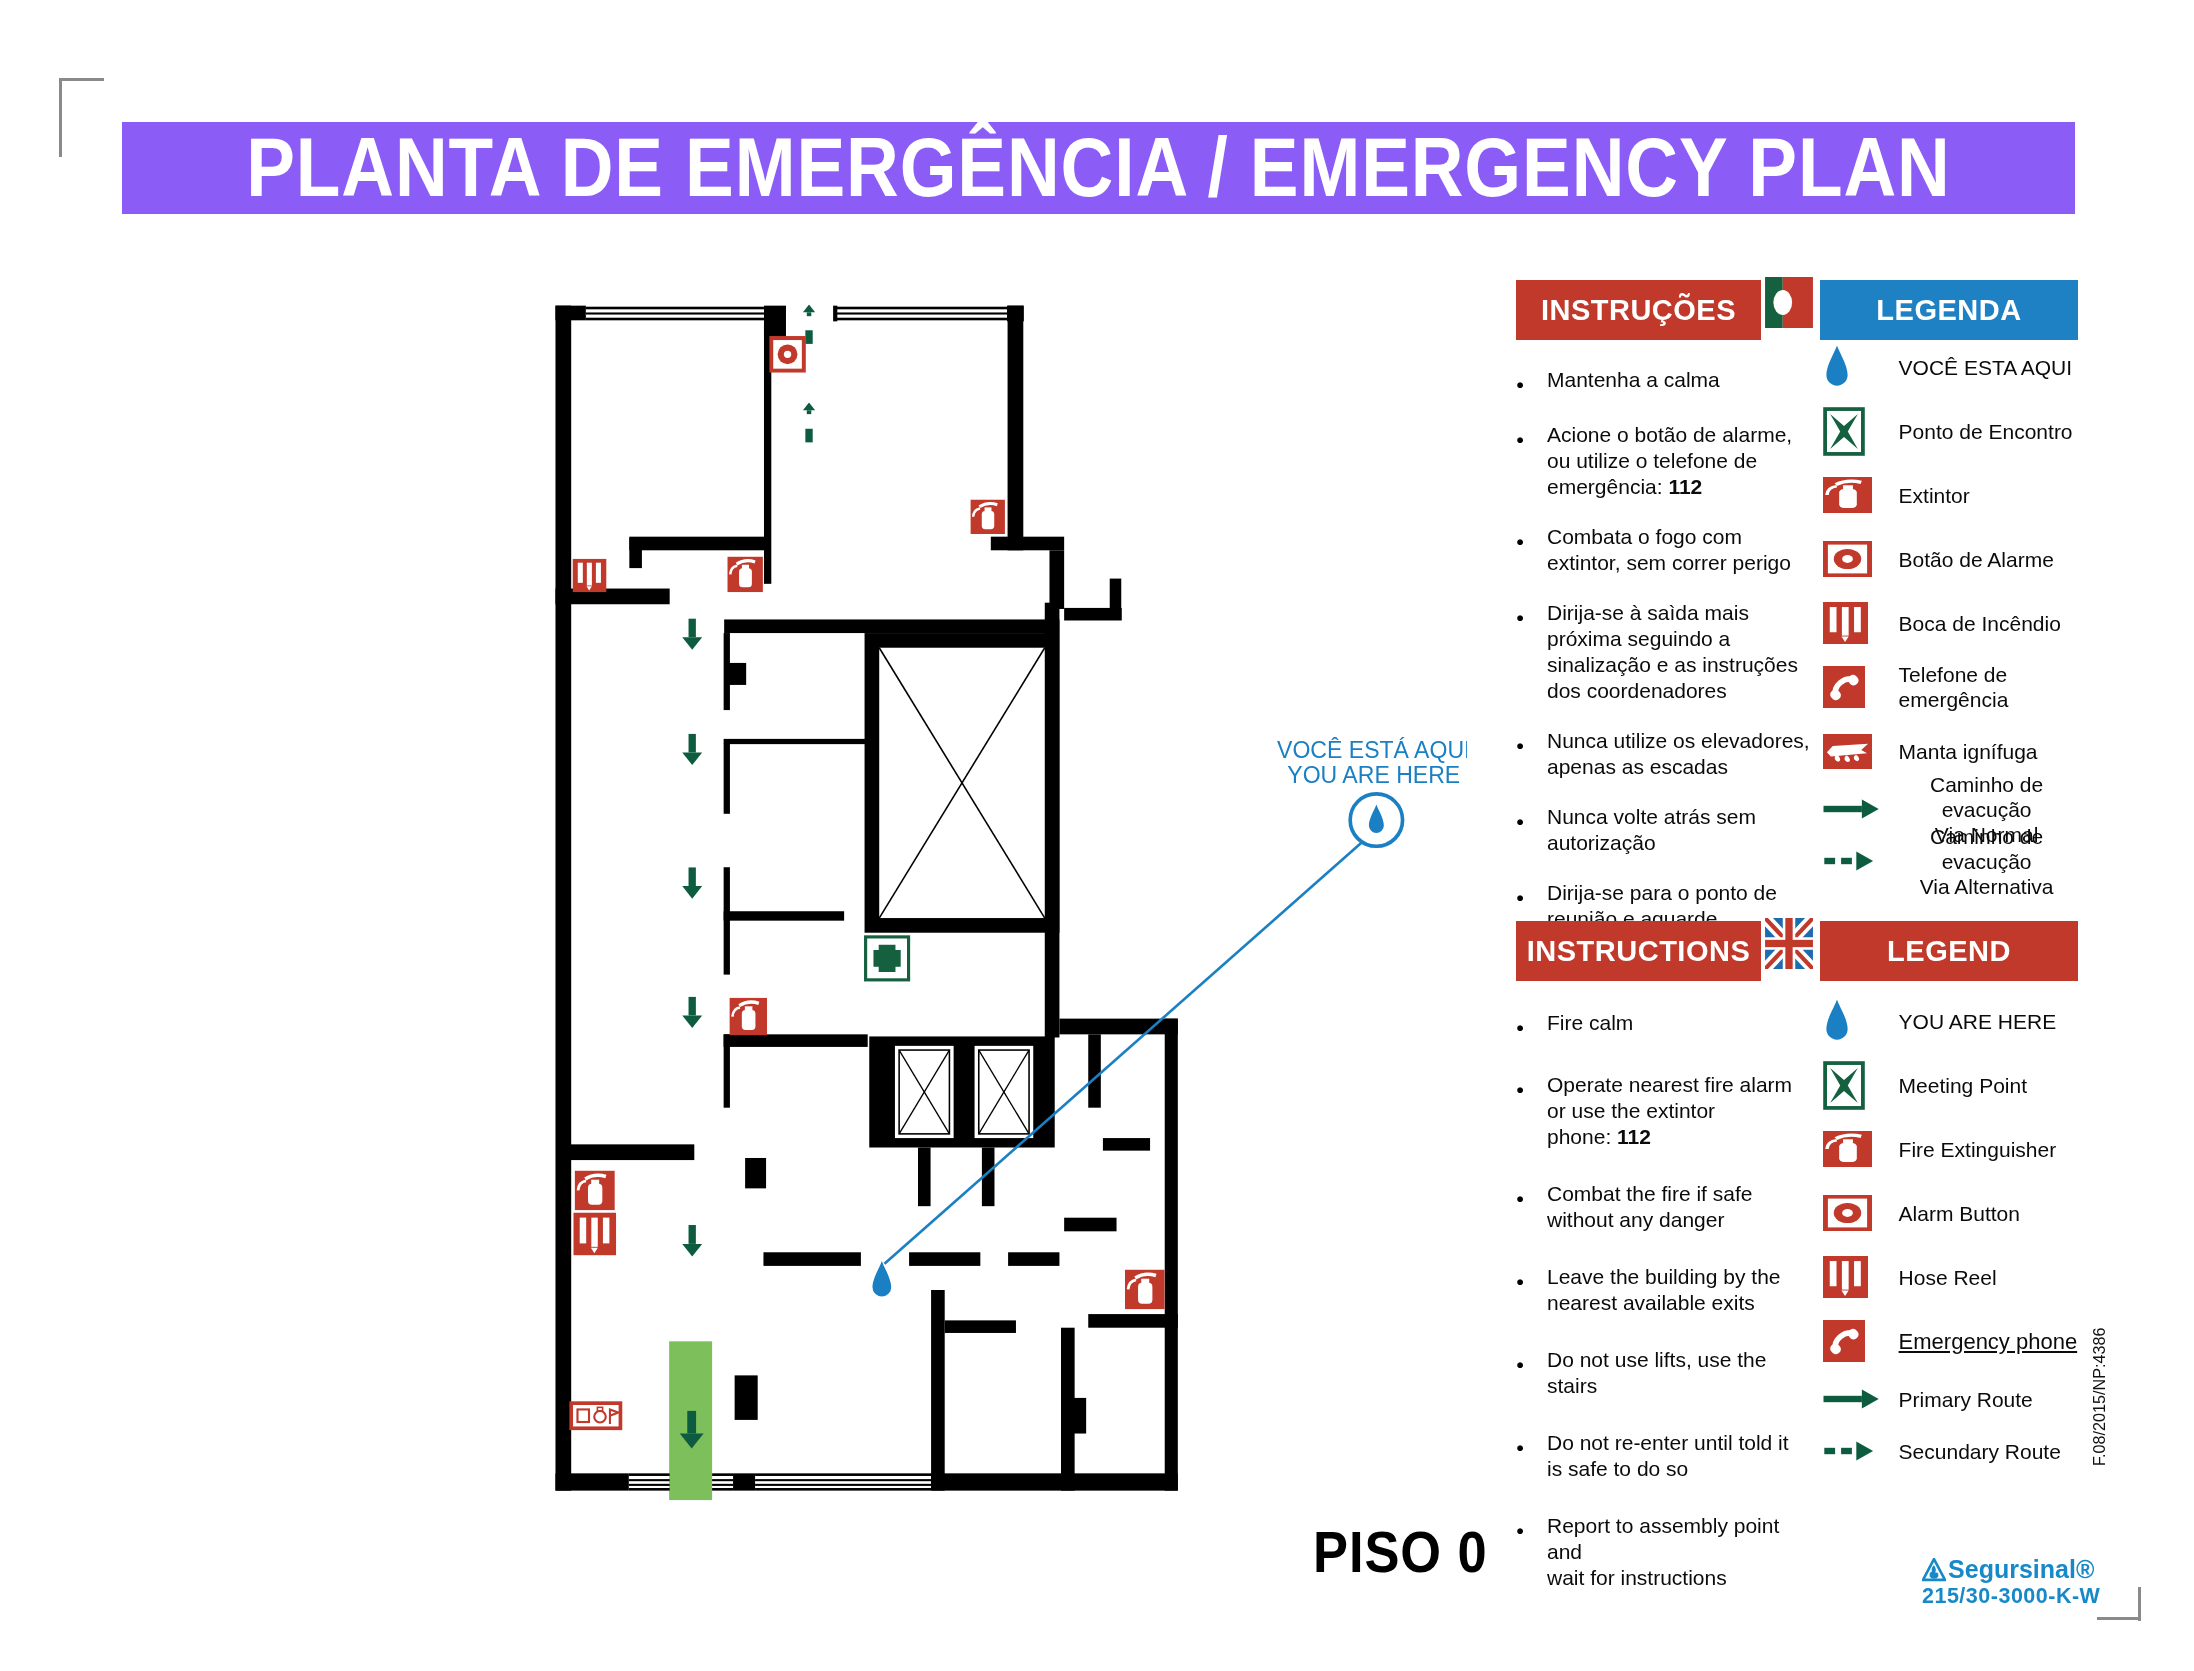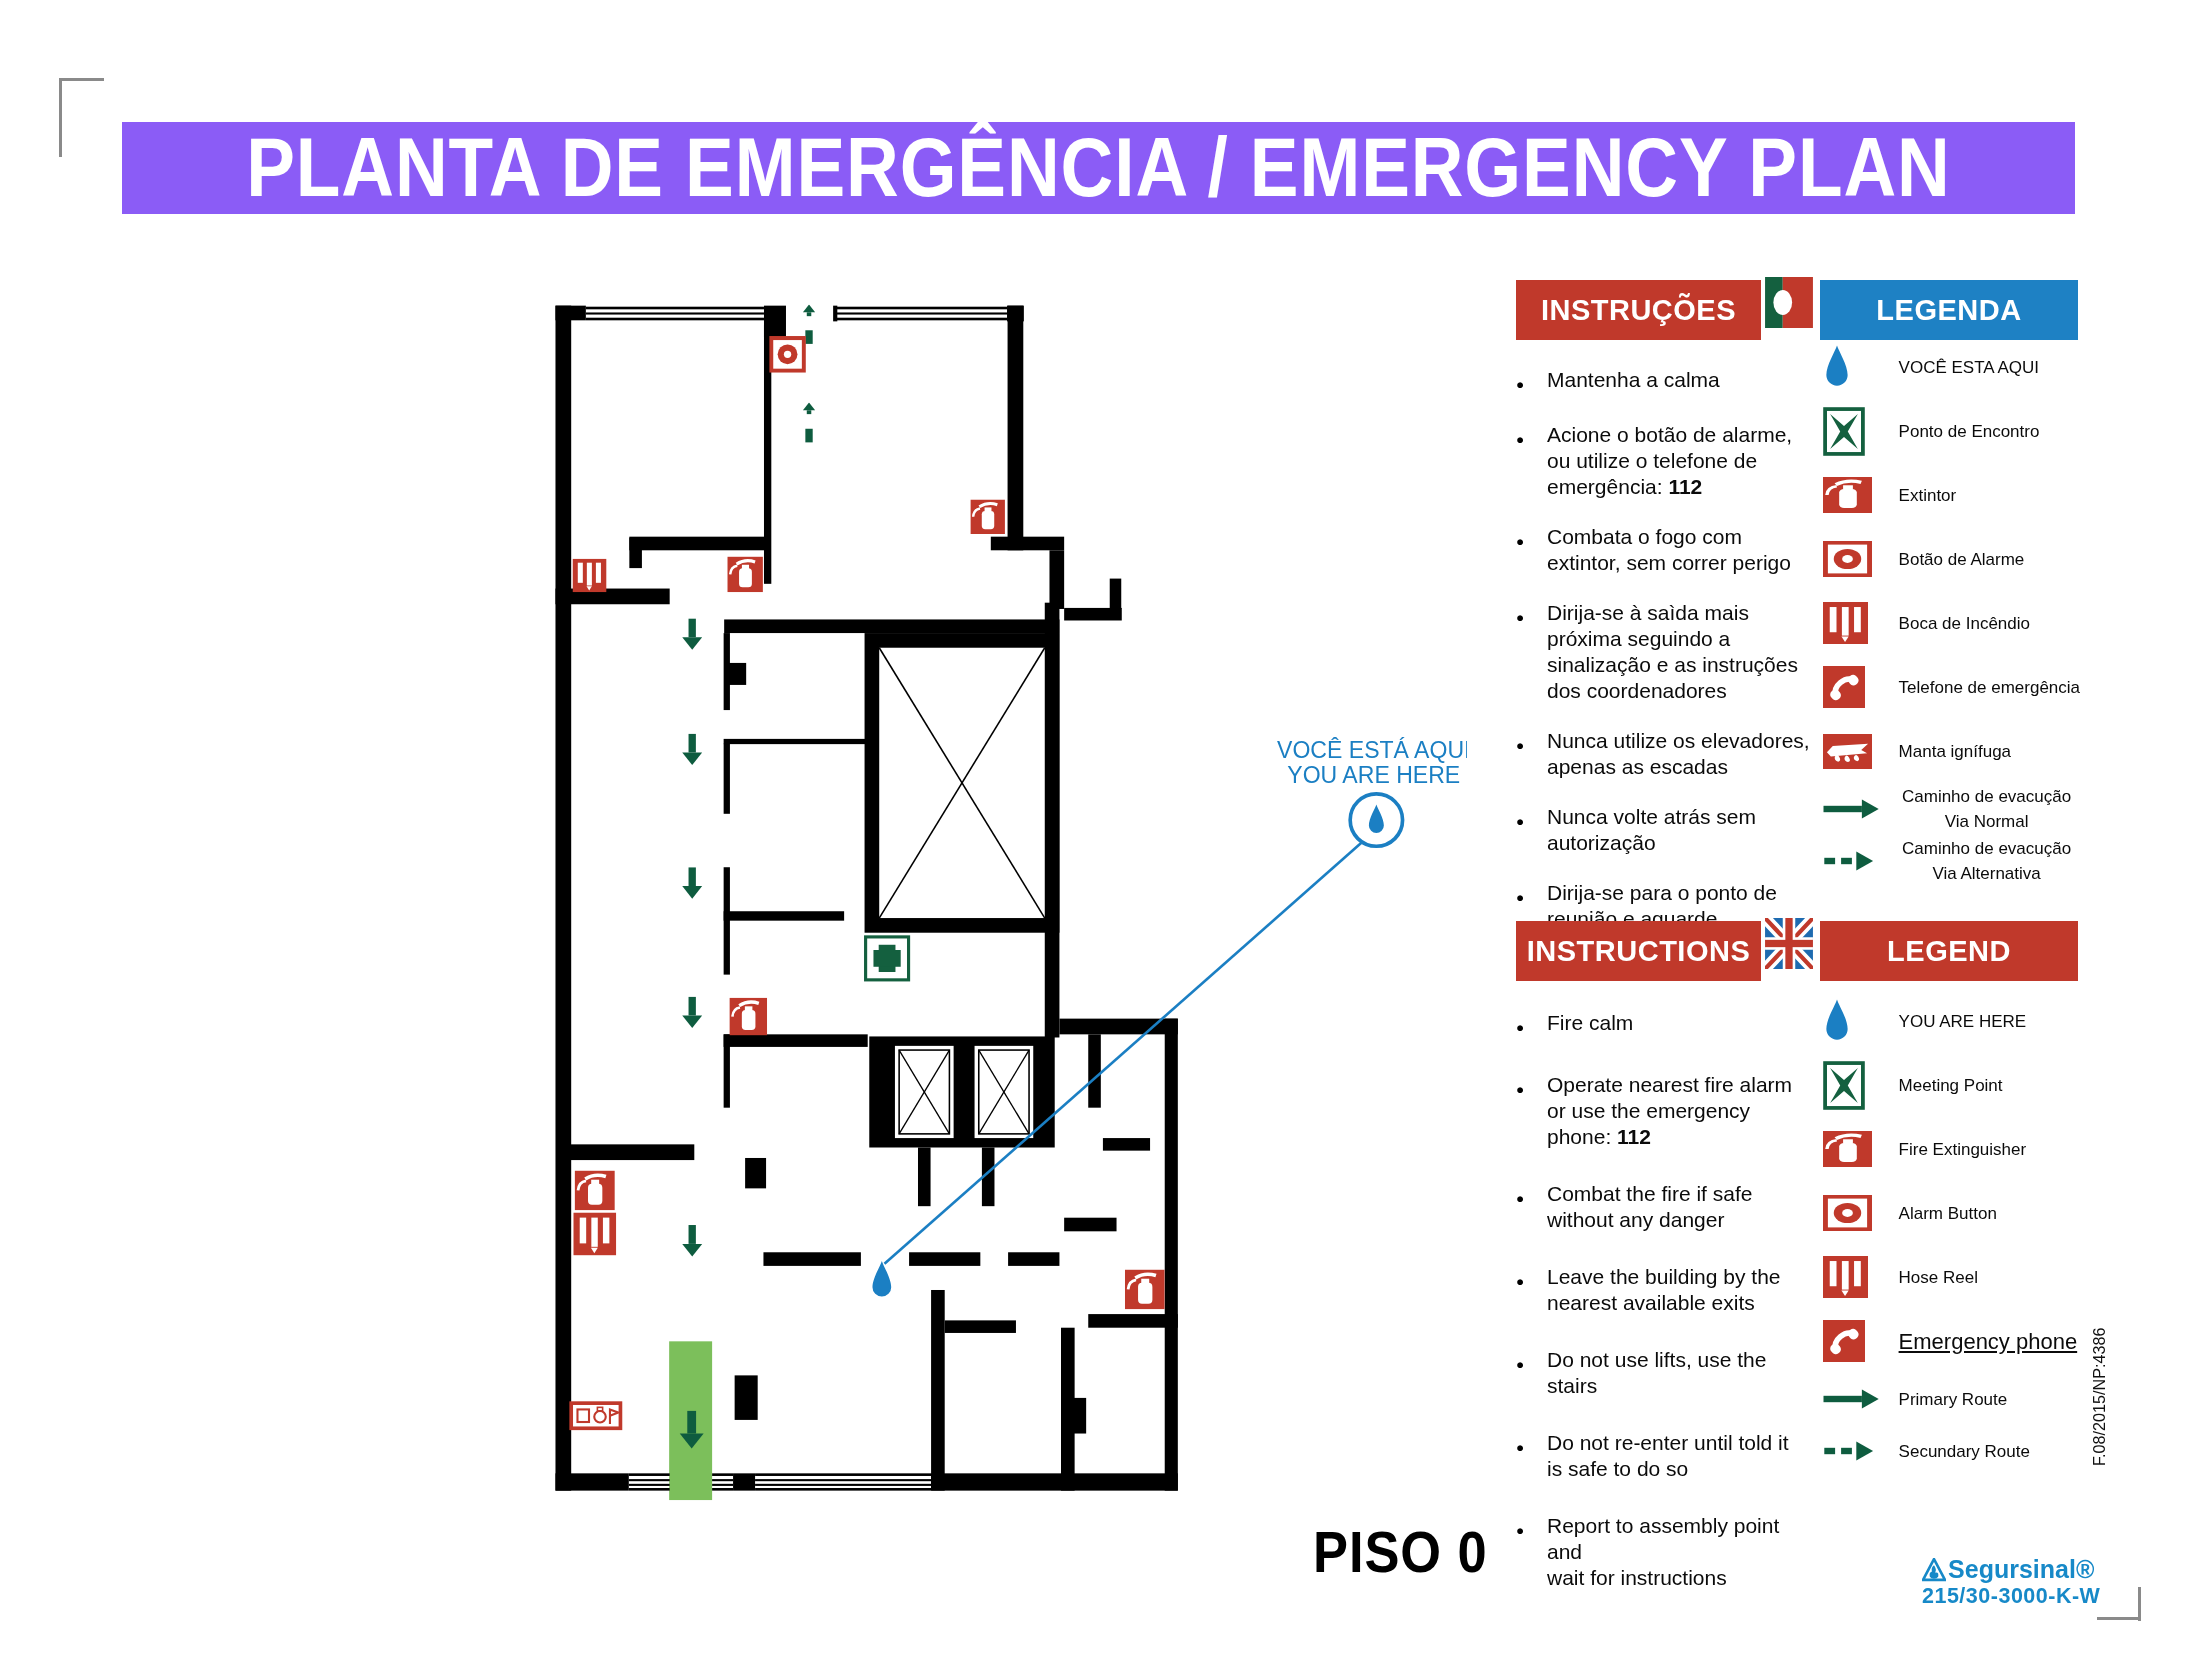--- a/index.html
+++ b/index.html
@@ -20,21 +20,21 @@
   .instr-item{display:flex;align-items:flex-start;}
   .pt .instr-item{margin-bottom:24px;}
   .en .instr-item{margin-bottom:31px;}
   .instr-item .bullet{flex:0 0 31px;font-size:22px;line-height:26px;color:#000;}
   .ilines{font-size:21px;line-height:26px;color:#0b0b0b;}
   .ilines b{font-weight:bold;}
   
   .leg-row{display:flex;align-items:center;height:64px;}
   .leg-row.row-arrow{height:52px;}
   .leg-icon{flex:0 0 62px;display:flex;align-items:center;}
-  .leg-label{font-size:17px;line-height:25px;color:#0b0b0b;margin-left:13.6px;}
+  .leg-label{font-size:21px;line-height:25px;color:#0b0b0b;margin-left:13.6px;}
   .leg-label.small{font-size:22px;text-decoration:underline;}
   .leg-row.two-line .leg-label{margin-left:2.1px;width:199px;text-align:center;}
   
   .piso{position:absolute;left:1313px;top:1519px;font-size:57px;font-weight:bold;
         color:#000;transform:scaleX(.92);transform-origin:left center;letter-spacing:1px;}
   .sidecode{position:absolute;left:2090px;top:1466px;transform:rotate(-90deg);
             transform-origin:0 0;font-size:16.2px;color:#111;white-space:nowrap;}
   .brandrow{position:absolute;left:1922px;top:1555px;display:flex;align-items:center;}
   .brandrow .bt{color:#1789C8;font-size:25px;font-weight:bold;margin-left:2.1px;}
   .brandcode{position:absolute;left:1922px;top:1584px;color:#1789C8;font-size:21.5px;
@@ -439,21 +439,21 @@
       <div class="instr-item">
         <span class="bullet" style="font-size: 13.6px; padding-top: 5.2px;">●</span>
         <div class="ilines">
           <div>Fire calm</div>
         </div>
       </div>
       <div class="instr-item">
         <span class="bullet" style="font-size: 13.6px; padding-top: 5.2px;">●</span>
         <div class="ilines">
           <div>Operate nearest fire alarm</div>
-          <div>or use the emergency</div>
+          <div>or use the extintor</div>
           <div>phone: <b>112</b></div>
         </div>
       </div>
       <div class="instr-item">
         <span class="bullet" style="font-size: 13.6px; padding-top: 5.2px;">●</span>
         <div class="ilines">
           <div>Combat the fire if safe</div>
           <div>without any danger</div>
         </div>
       </div>

